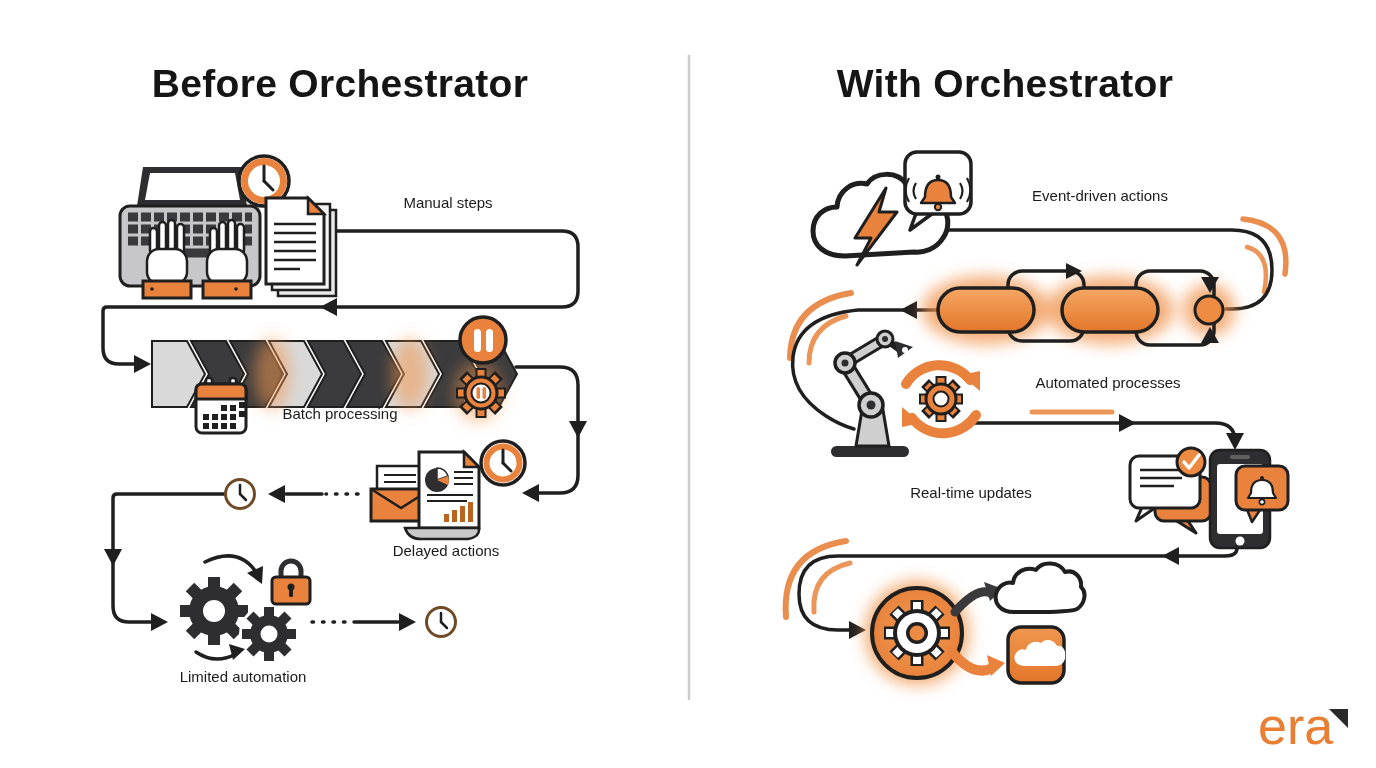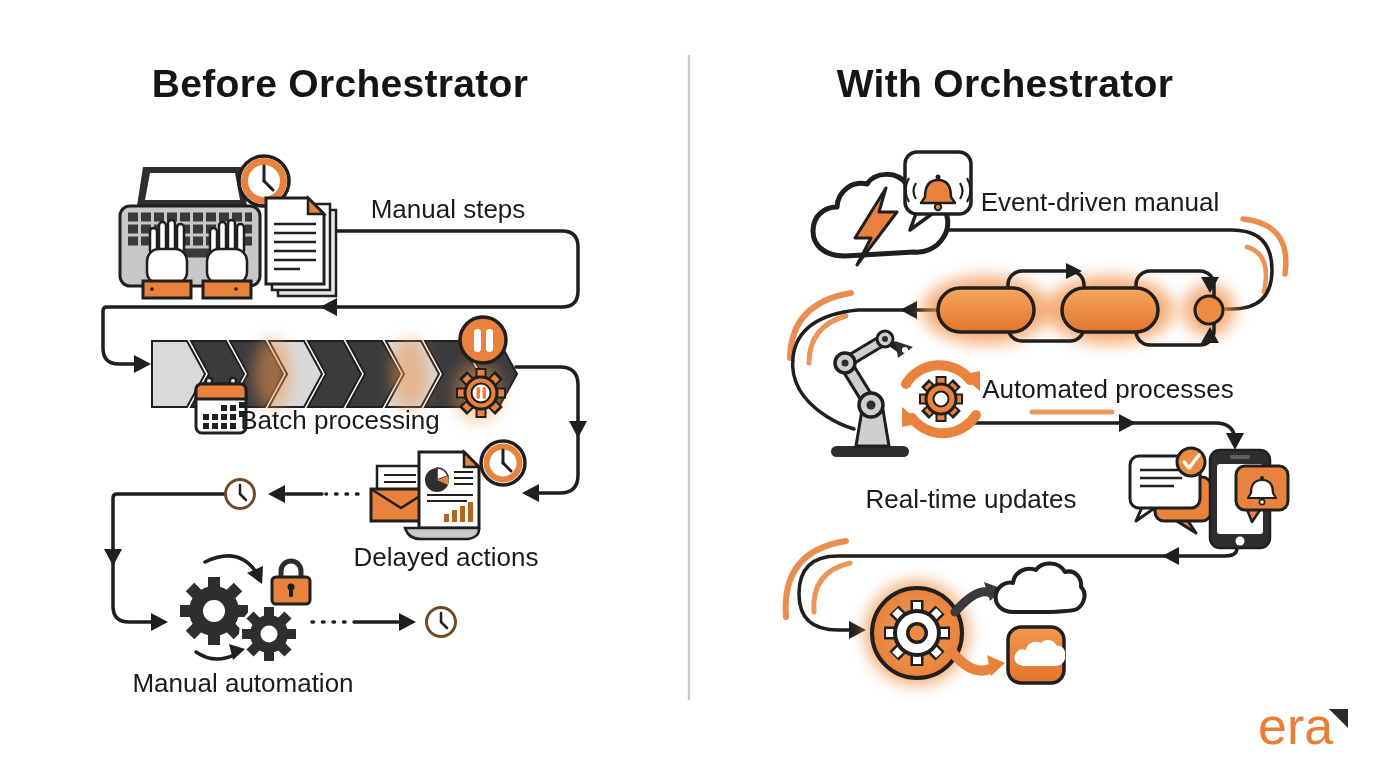--- a/index.html
+++ b/index.html
@@ -1,21 +1,21 @@
 <!DOCTYPE html>
 <html><head>
 <meta charset="utf-8">
 <style>
   html,body{margin:0;padding:0;background:#e9e9e9}
   .canvas{position:relative;width:1376px;height:768px;background:#ffffff;overflow:hidden;
           font-family:"Liberation Sans",sans-serif}
   .stage{position:absolute;left:0;top:0}
   .title{position:absolute;transform:translateX(-50%);font-size:39px;font-weight:700;
          color:#151515;white-space:nowrap;letter-spacing:.3px}
-  .label{position:absolute;transform:translateX(-50%);font-size:26px;font-weight:500;
+  .label{position:absolute;transform:translateX(-50%);font-size:15px;font-weight:500;
          color:#1b1b1b;white-space:nowrap}
   .logo{position:absolute;font-size:52px;font-weight:400;color:#E87F35;line-height:1;
         letter-spacing:0}
   .logo-notch{position:absolute;width:0;height:0;border-top:19px solid #2A2A2A;
         border-left:19px solid transparent}
 </style>
 </head>
 <body>
 
 <div class="canvas">
@@ -459,22 +459,22 @@
     <path d="M 1024 666 C 1016 666 1013 659 1015 655 C 1017 650 1022 648 1026 650 C 1027 643 1035 640 1041 643 C 1045 638 1054 639 1057 646 C 1062 645 1066 650 1065 655 C 1066 661 1062 666 1055 666 Z" fill="#FFFFFF"></path>
   </g>
 </svg>
 
 <div class="title" style="left:340px;top:62px">Before Orchestrator</div>
 <div class="title" style="left:1005px;top:62px">With Orchestrator</div>
 
 <div class="label" style="left:448px;top:194px">Manual steps</div>
 <div class="label" style="left:340px;top:405px">Batch processing</div>
 <div class="label" style="left:446px;top:542px">Delayed actions</div>
-<div class="label" style="left:243px;top:668px">Manual automation</div>
-
-<div class="label" style="left:1100px;top:187px">Event-driven manual</div>
+<div class="label" style="left:243px;top:668px">Limited automation</div>
+
+<div class="label" style="left:1100px;top:187px">Event-driven actions</div>
 <div class="label" style="left:1108px;top:374px">Automated processes</div>
 <div class="label" style="left:971px;top:484px">Real-time updates</div>
 
 <div class="logo" style="left:1258px;top:700px">era</div>
 <div class="logo-notch" style="left:1329px;top:709px"></div>
 
 </div>
 
 </body></html>

